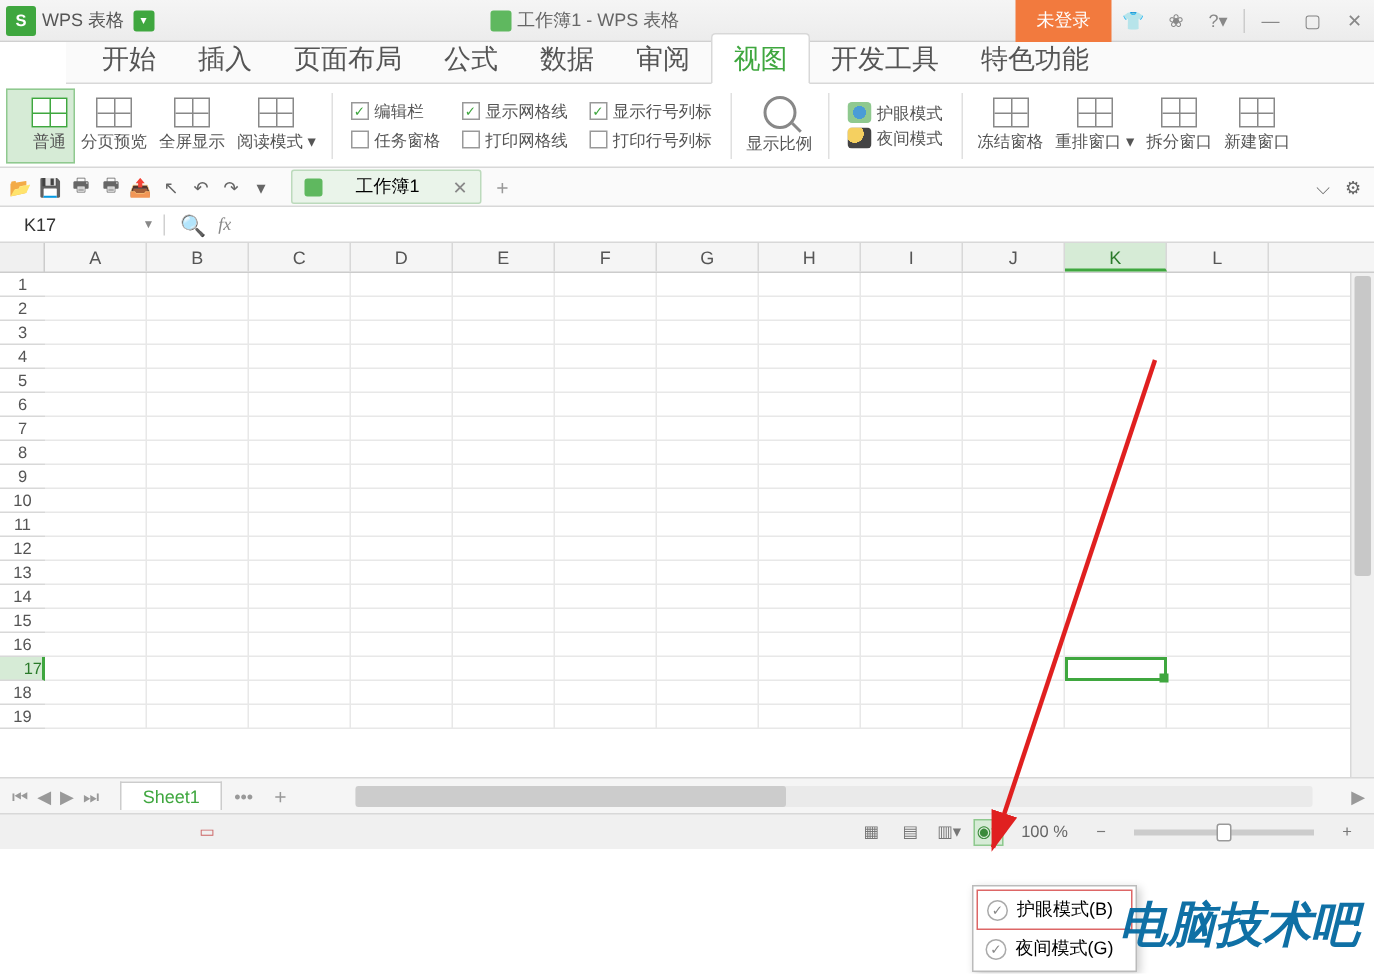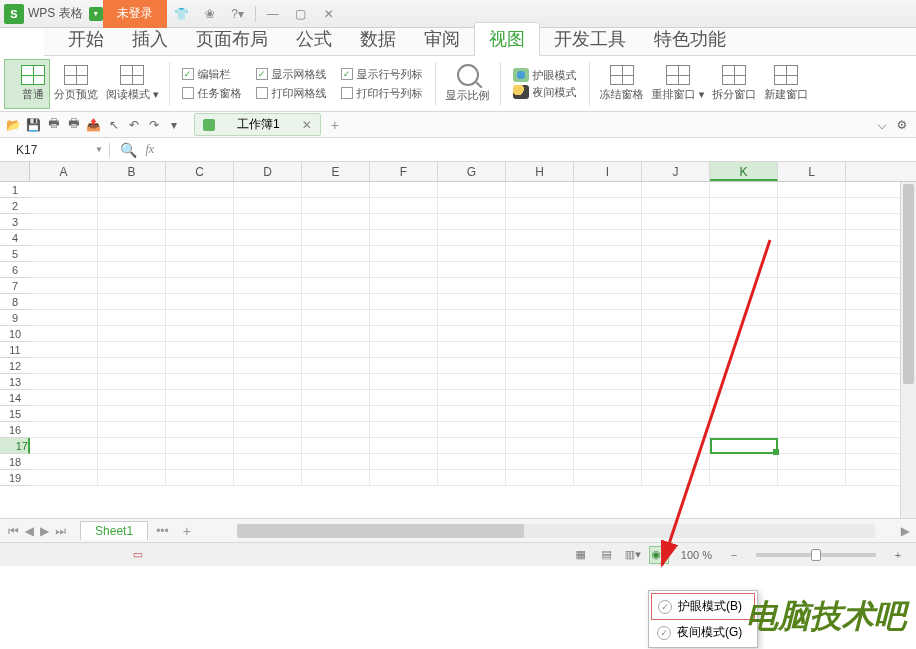--- a/index.html
+++ b/index.html
@@ -96,29 +96,33 @@
 
 .popup { position: absolute; background: #fff; border: 1px solid #bbb; box-shadow: 2px 2px 6px rgba(0,0,0,.2); font-size: 12px; padding: 2px; }
 .popup-item { padding: 4px 12px 4px 6px; display: flex; align-items: center; gap: 6px; cursor: pointer; }
 .popup-item.sel { border: 1px solid #d66; }
 .popup-chk { width: 14px; height: 14px; border: 1px solid #aaa; border-radius: 50%; display: flex; align-items: center; justify-content: center; font-size: 9px; color: #888; }
 
 
 .arrow-svg { position: absolute; pointer-events: none; z-index: 10; }
 
 
-.watermark { position: absolute; right: 10px; bottom: 10px; font-size: 32px; color: #4d7c0f; font-weight: bold; font-style: italic; opacity: .95; z-index: 20; pointer-events: none; }
+.watermark { position: absolute; right: 10px; bottom: 10px; font-size: 32px; color: #0369a1; font-weight: bold; font-style: italic; opacity: .95; z-index: 20; pointer-events: none; }
 </style>
 </head>
 <body>
 
 <div class="titlebar">
   <div class="app-logo">S</div>
   <span class="app-name">WPS 表格</span>
   <div class="app-menu-drop">▾</div>
+  <div class="title-center">
+    <span class="title-doc-icon"></span>
+    <span>工作簿1 - WPS 表格</span>
+  </div>
   <div class="title-right">
     <div class="login-btn">未登录</div>
     <div class="title-icon">👕</div>
     <div class="title-icon">❀</div>
     <div class="title-icon">?▾</div>
     <div class="sep"></div>
     <div class="title-icon">—</div>
     <div class="title-icon">▢</div>
     <div class="title-icon">✕</div>
   </div>
@@ -138,20 +142,24 @@
 
 <div class="ribbon" id="ribbon">
   <div id="view-btns" style="display:flex">
       <div class="ribbon-btn active">
         <div class="ribbon-icon grid green"></div>
         <span>普通</span>
       </div>
       <div class="ribbon-btn">
         <div class="ribbon-icon grid"></div>
         <span>分页预览</span>
+      </div>
+      <div class="ribbon-btn">
+        <div class="ribbon-icon grid"></div>
+        <span>全屏显示</span>
       </div>
       <div class="ribbon-btn">
         <div class="ribbon-icon grid"></div>
         <span>阅读模式 ▾</span>
       </div>
     </div>
   <div class="rsep"></div>
   <div class="check-group" id="checks1">
       <div class="check-row">
         <span class="chk">✓</span>

